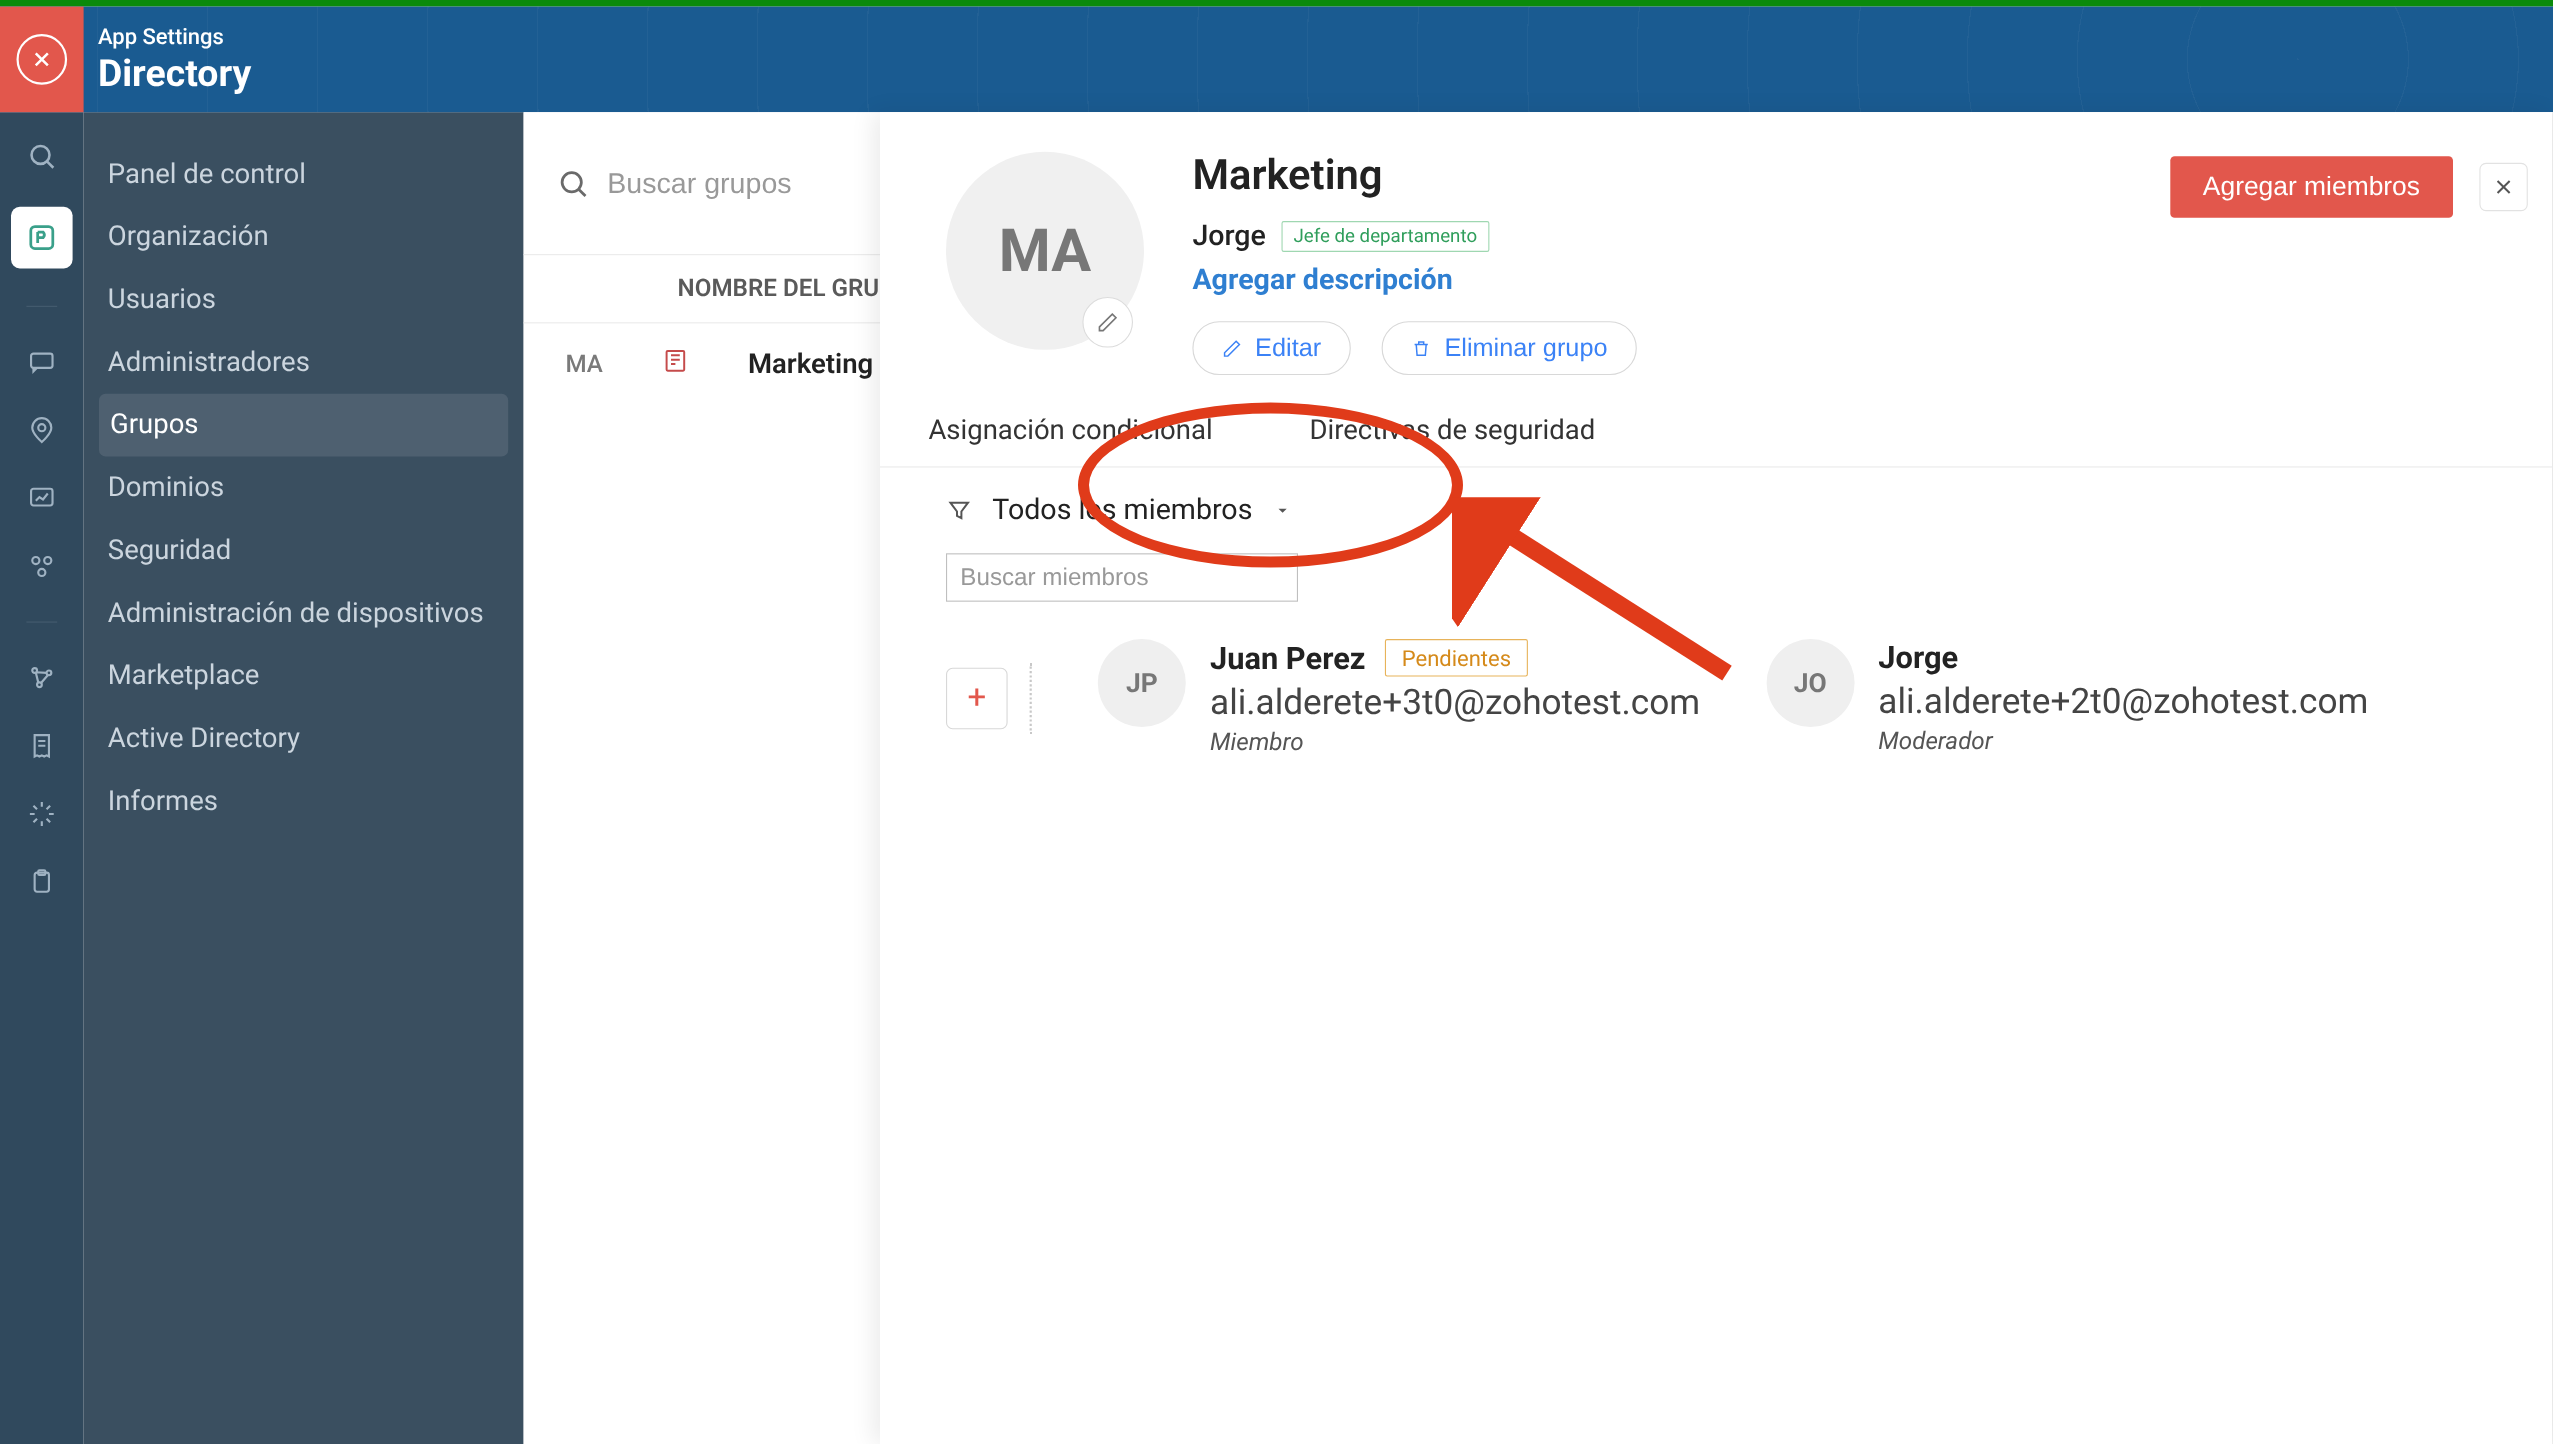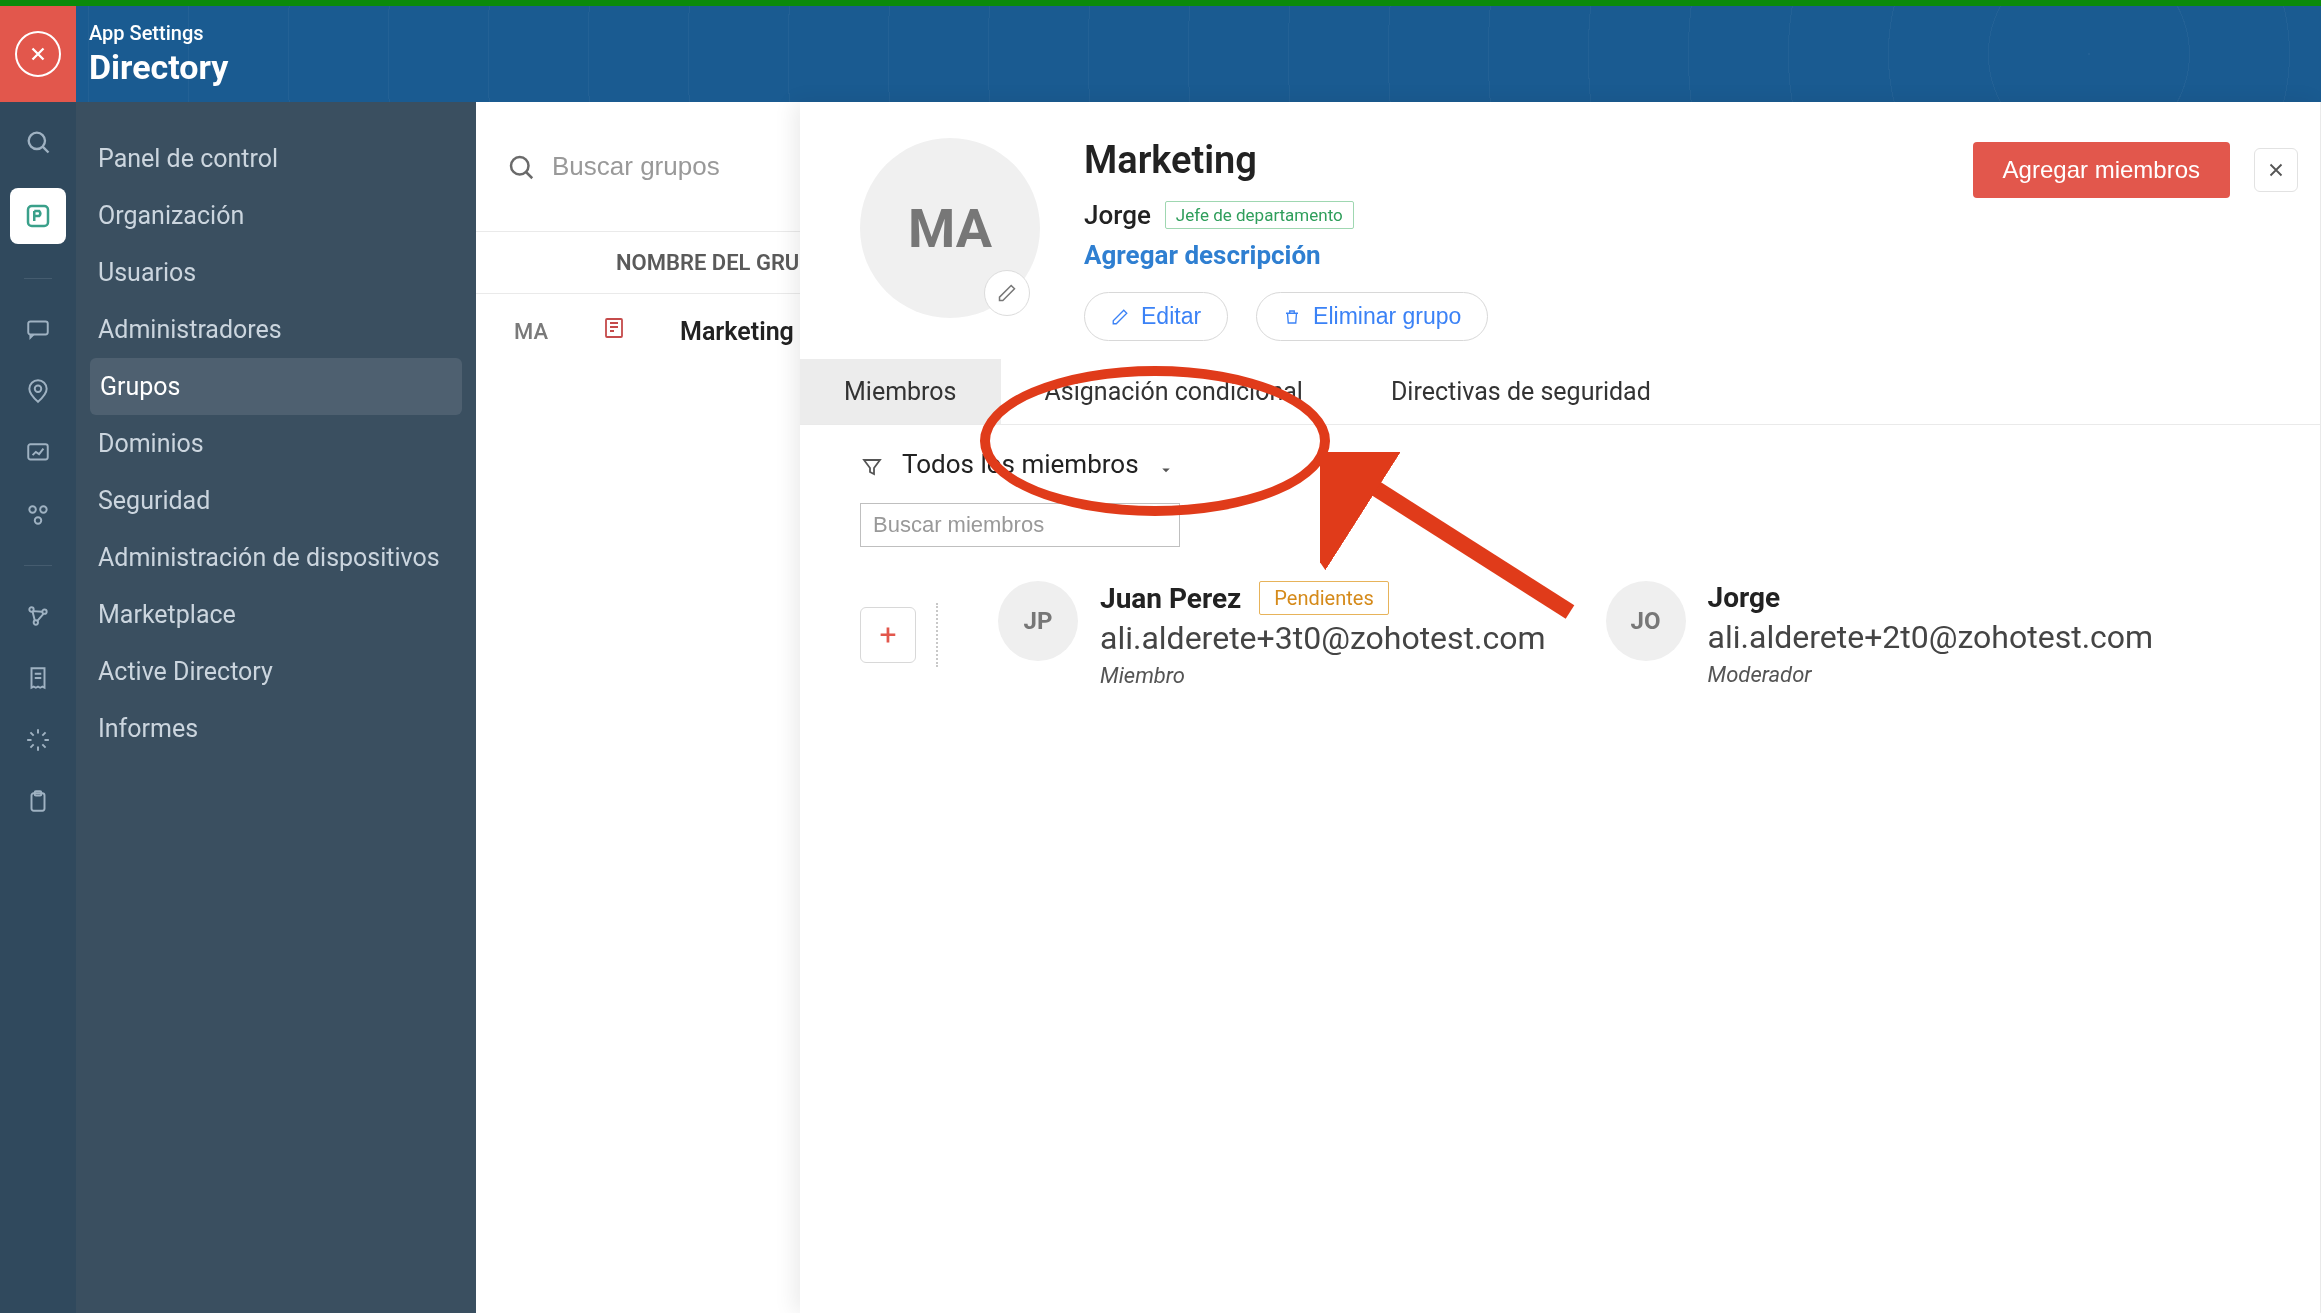--- a/index.html
+++ b/index.html
@@ -77,21 +77,21 @@
   .top-right { position:absolute; right:22px; top:40px; display:flex; align-items:center; gap:24px;}
   .primary-btn {
     background:#e2574c; color:#fff; border:none; border-radius:4px; padding:14px 30px; font-size:24px; font-weight:500; cursor:pointer;
   }
   .close-x { width:44px; height:44px; border:1px solid #e2e2e2; border-radius:6px; display:flex; align-items:center; justify-content:center; cursor:pointer; color:#555; font-size:26px;}
 
   .tabs { display:flex; border-bottom:1px solid #eaeaea; margin-top:8px;}
   .tab { padding:18px 44px; font-size:25px; color:#333; cursor:pointer;}
   .tab.active { background:#ececec;}
   
-  .filter-row { display:flex; align-items:flex-end; gap:18px; padding:24px 60px;}
+  .filter-row { display:flex; align-items:center; gap:18px; padding:24px 60px;}
   .filter-row svg { color:#555;}
   .filter-row .lbl { font-size:26px; color:#222;}
   .member-search {
     margin:0 60px; width:320px; border:1px solid #bfbfbf; padding:8px 12px; font-size:22px; color:#555;
   }
   .members { display:flex; gap:60px; padding:34px 60px;}
   .add-tile {
     width:56px; height:56px; border:1px solid #d8d8d8; border-radius:6px;
     display:flex; align-items:center; justify-content:center; color:#e2574c; font-size:30px; cursor:pointer;
   }
@@ -281,21 +281,20 @@
           <button class="primary-btn">Agregar miembros</button>
           <div class="close-x">
             <svg width="22" height="22" viewBox="0 0 24 24" fill="none" stroke="currentColor" stroke-width="2">
                 <path d="M18 6 6 18M6 6l12 12"></path>
               </svg>
           </div>
         </div>
       </div>
 
       <div class="tabs">
-        <div class="tab active">Miembros</div>
         <div class="tab">Asignación condicional</div>
         <div class="tab">Directivas de seguridad</div>
       </div>
 
       <div class="filter-row">
         <svg width="24" height="24" viewBox="0 0 24 24" fill="none" stroke="currentColor" stroke-width="1.8">
             <path d="M4 5h16l-6 8v6l-4-2v-4z"></path>
           </svg>
         <span class="lbl">Todos los miembros</span>
         <svg width="18" height="18" viewBox="0 0 24 24" fill="currentColor">

